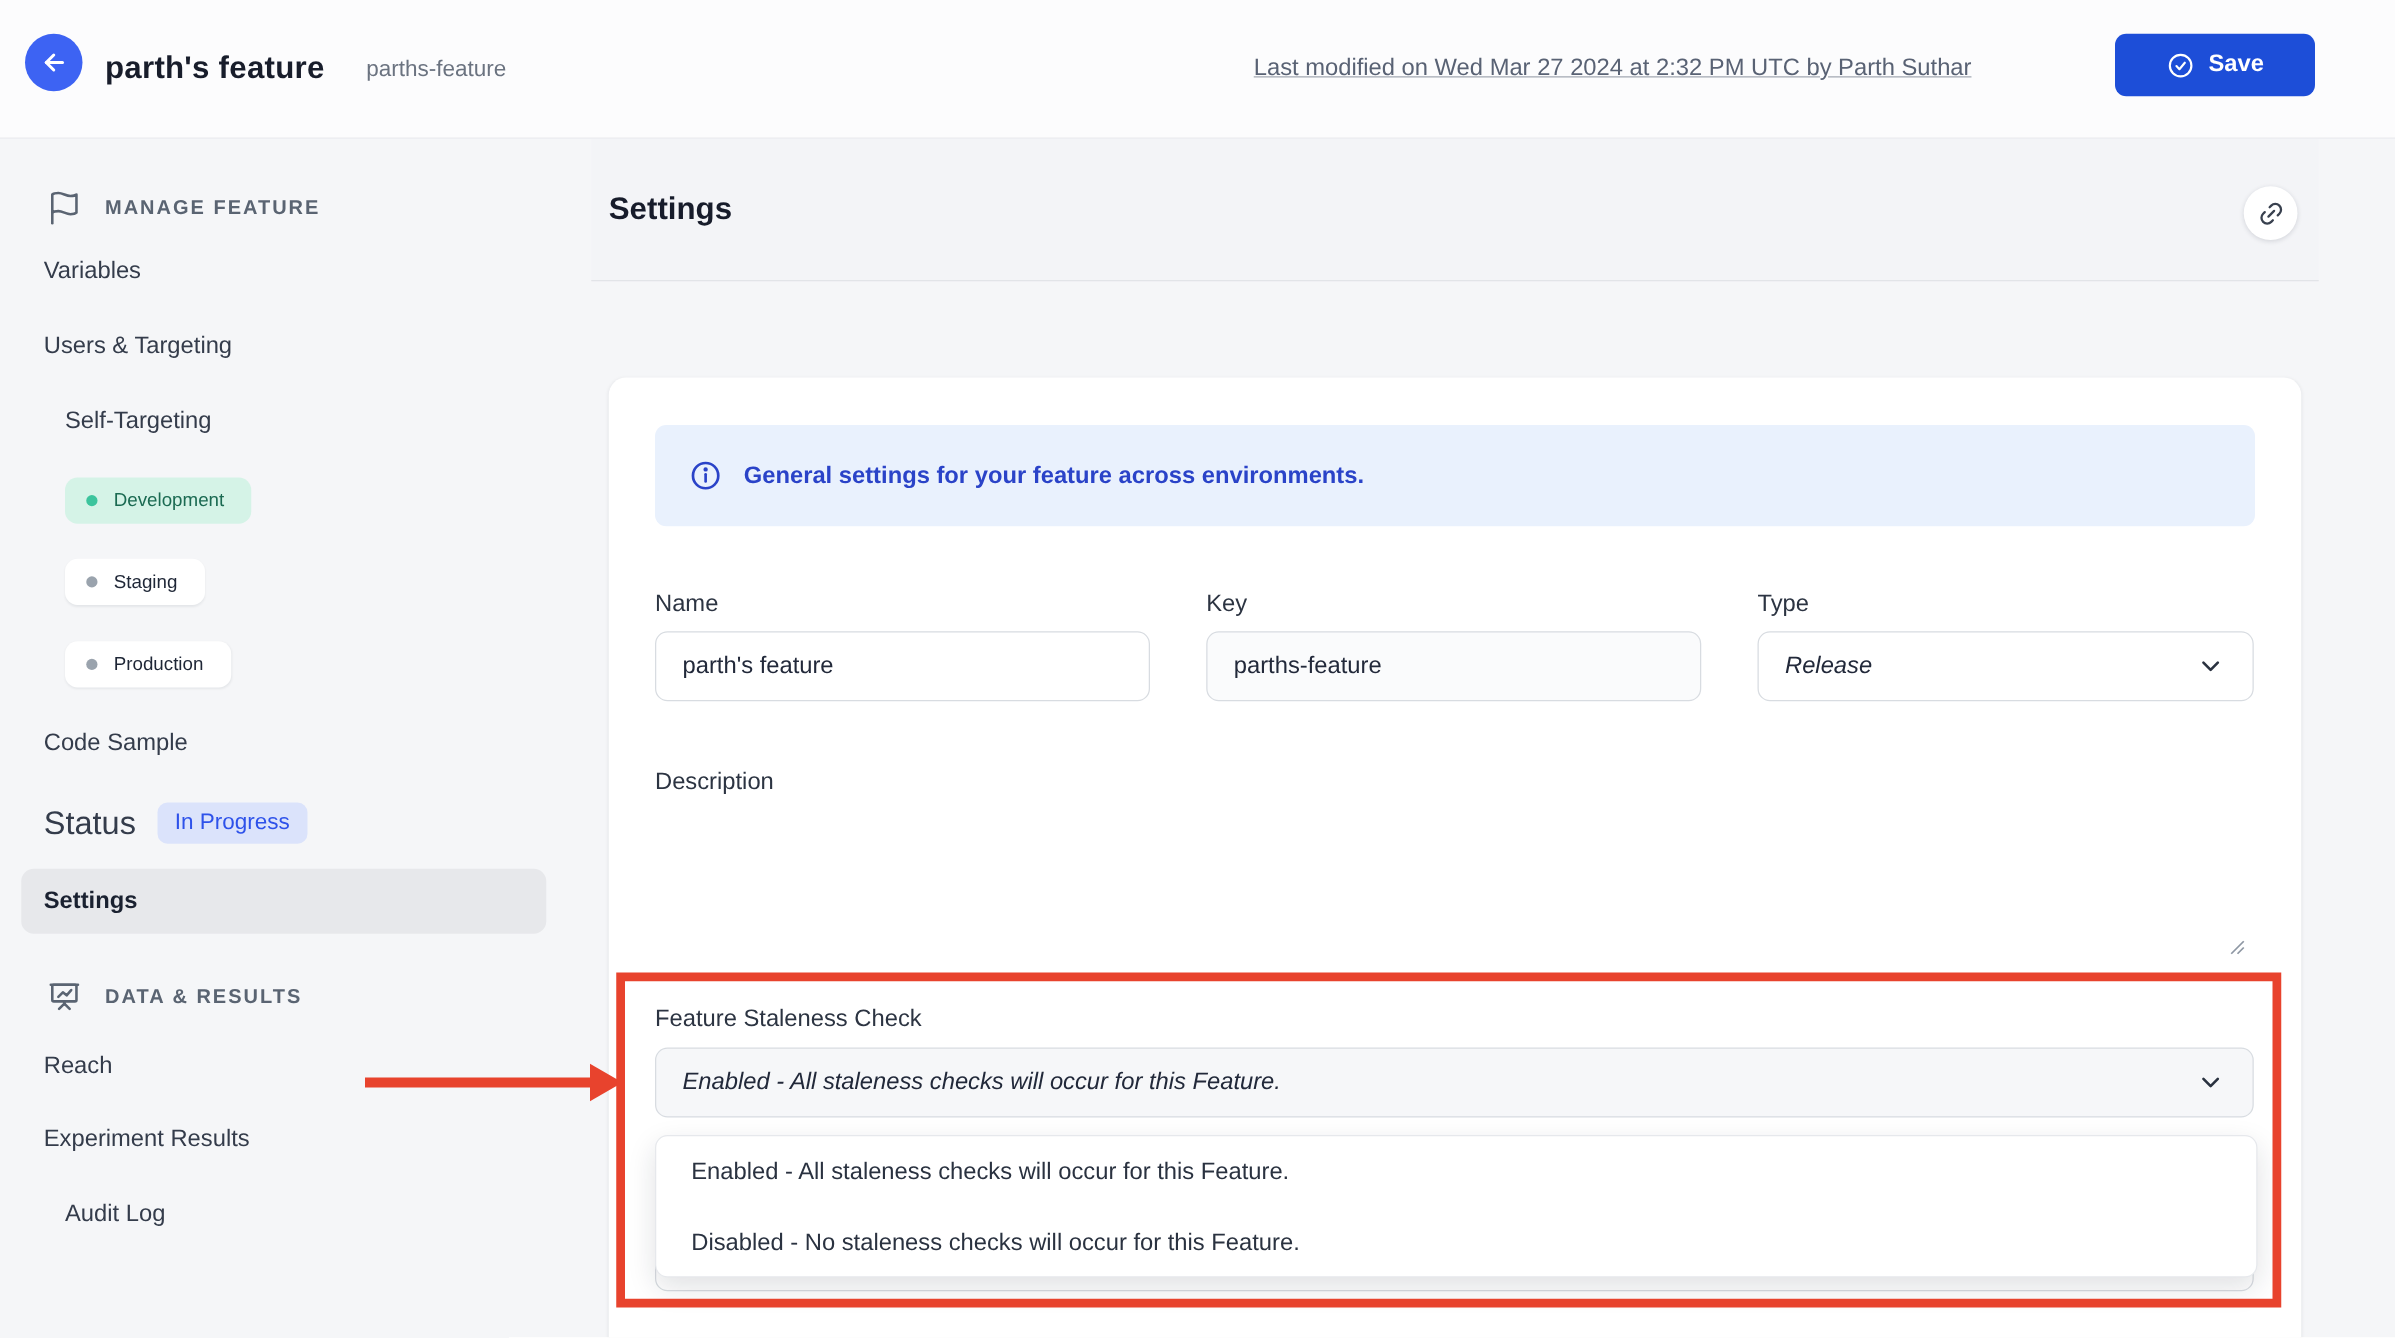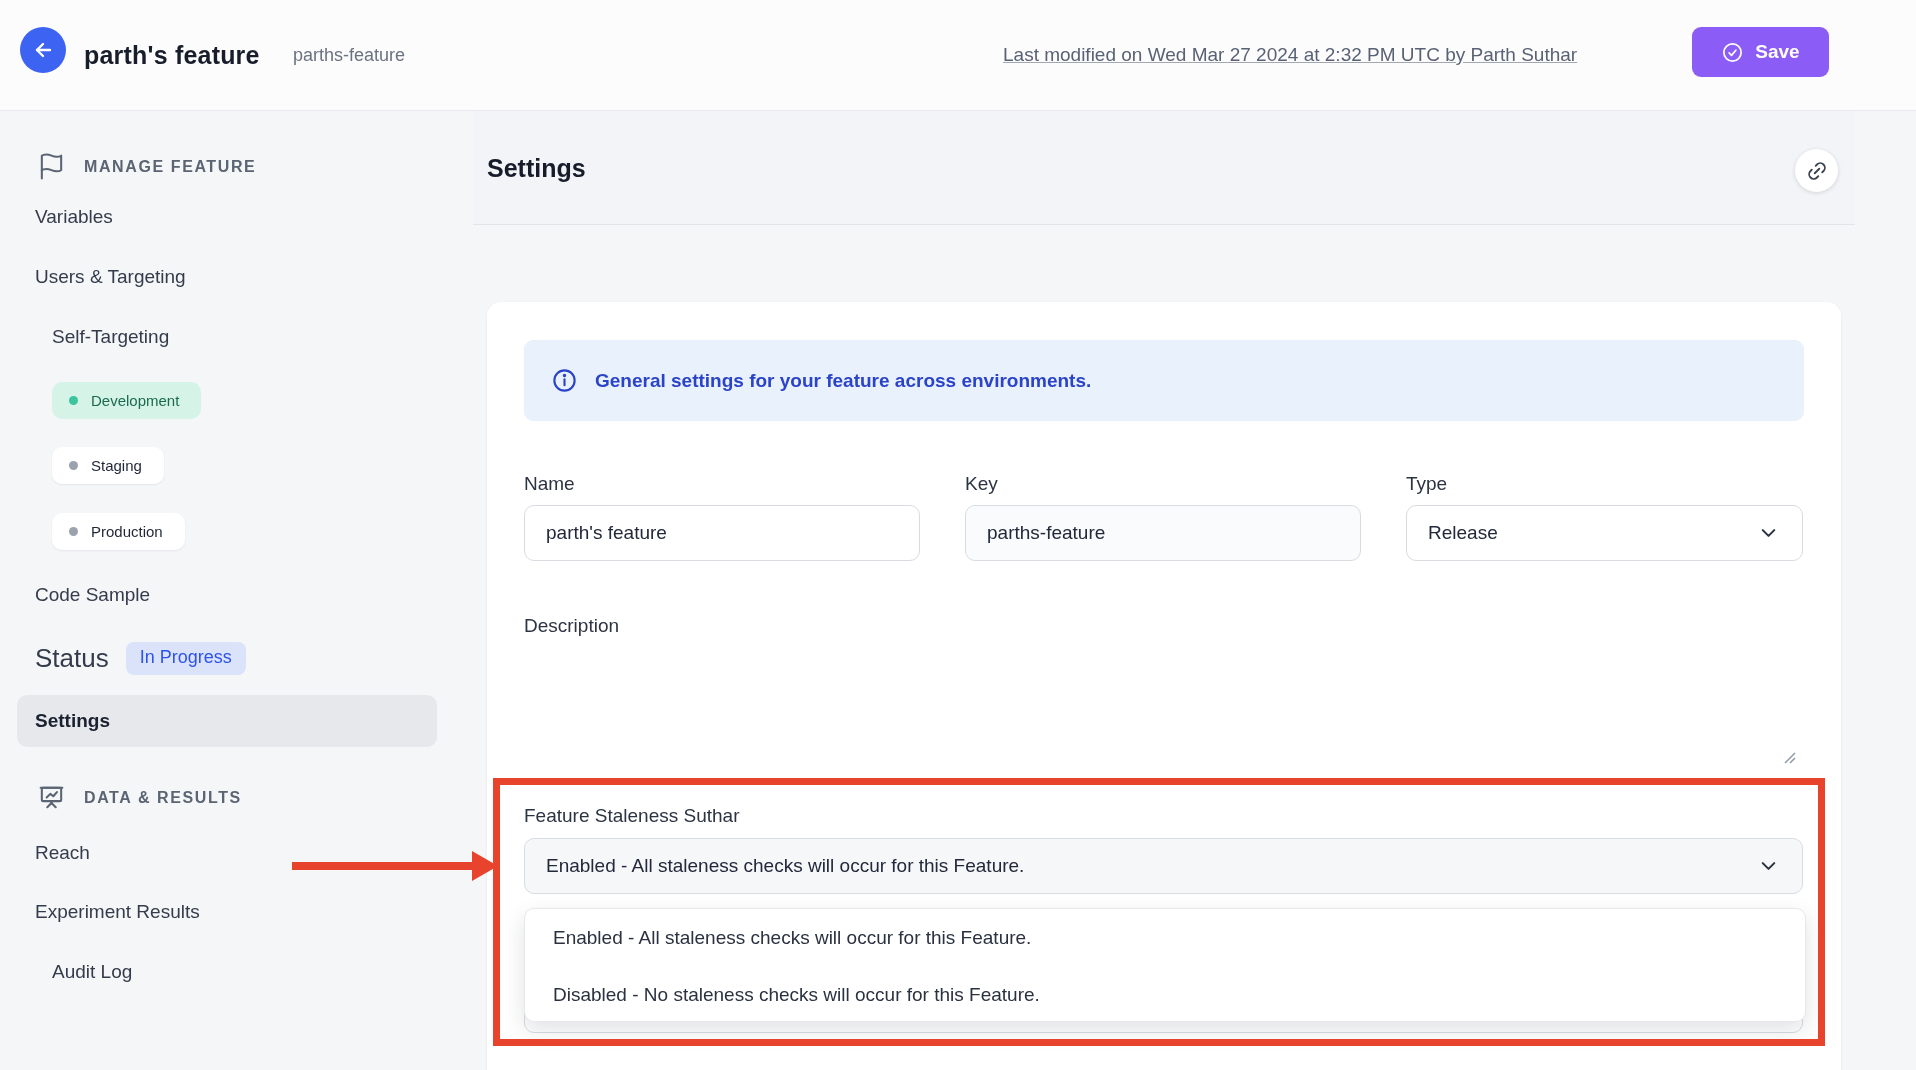--- a/index.html
+++ b/index.html
@@ -14,22 +14,22 @@
     background:#3d63f3; display:flex; align-items:center; justify-content:center; border:none; cursor:pointer; }
   .header-title { position:absolute; left:84px; top:50%; transform:translateY(-50%);
     font-size:25px; font-weight:700; color:#181d2b; letter-spacing:.2px; }
   .header-key { position:absolute; left:293px; top:50%; transform:translateY(-50%);
     font-size:18px; color:#6b7380; }
   .saved-group { position:absolute; left:734px; top:0; height:100%; display:flex; align-items:center; gap:16px; }
   .saved-text { font-size:19px; color:#4e5765; }
   .header-divider { width:1px; height:32px; background:#c8ccd3; margin-left:12px; }
   .modified-link { position:absolute; left:1003px; top:50%; transform:translateY(-50%);
     font-size:19px; color:#596274; text-decoration:underline; text-decoration-color:#a2a8b2; cursor:pointer; }
-  .save-btn { position:absolute; left:1692px; top:27px; width:137px; height:50px; border-radius:9px;
-    background:#8b5cf6; border:none; color:#fff; font-size:19px; font-weight:600;
+  .save-btn { position:absolute; left:1692px; top:27px; width:160px; height:50px; border-radius:9px;
+    background:#1d4ed8; border:none; color:#fff; font-size:19px; font-weight:600;
     display:flex; align-items:center; justify-content:center; gap:11px; cursor:pointer;
     font-family:"Liberation Sans", sans-serif; }
 
   
   .section-head { position:absolute; display:flex; align-items:center; gap:18px;
     font-size:16px; font-weight:700; color:#5a6472; letter-spacing:1.6px; }
   .nav-item { position:absolute; font-size:19px; color:#343c4b; cursor:pointer; }
   .env-pill { position:absolute; display:flex; align-items:center; gap:13px; border-radius:10px;
     padding:0 22px 0 17px; height:37px; cursor:pointer; background:#fff;
     box-shadow:0 1px 2px rgba(20,28,45,.07); }
@@ -62,21 +62,21 @@
   .info-banner { position:absolute; left:37px; top:38px; width:1280px; height:81px;
     background:#e9f1fd; border-radius:9px; display:flex; align-items:center; padding:0 27px; gap:17px; }
   .info-banner-text { font-size:19px; font-weight:600; color:#2a43c8; }
 
   .field-label { position:absolute; font-size:19px; font-weight:500; color:#2c3442; }
   .text-input { position:absolute; height:56px; border:1px solid #d8dce1; border-radius:10px;
     background:#fff; font-size:19px; color:#22293a; padding:0 21px;
     font-family:"Liberation Sans", sans-serif; }
   .text-input.dim { background:#fafbfc; }
   .select-box { position:absolute; height:56px; border:1px solid #d8dce1; border-radius:10px;
-    background:#fff; display:flex; align-items:center; padding:0 21px; cursor:pointer; }
+    background:#fff; display:flex; align-items:center; padding:0 21px; cursor:pointer;font-style:italic; }
   .select-box .select-value { font-size:19px; color:#22293a; }
   .select-box .chev { position:absolute; right:22px; top:50%; transform:translateY(-50%); display:flex; }
 
   textarea.desc { position:absolute; left:37px; top:349px; width:1279px; height:120px;
     border:1px solid #d8dce1; border-radius:10px; resize:none; padding:17px 21px;
     font-size:19px; font-family:"Liberation Sans", sans-serif; color:#22293a; }
   textarea.desc::placeholder { color:#8e97a3; }
   .resize-glyph { position:absolute; left:1295px; top:448px; pointer-events:auto; cursor:nwse-resize; }
 
   .staleness-select { left:37px; top:536px; width:1279px; background:#f6f7f9; }
@@ -224,21 +224,21 @@
     </div>
 
     <div class="field-label" style="left:37px; top:313px;">Description</div>
     <span class="resize-glyph">
       <svg width="15" height="15" viewBox="0 0 15 15">
           <line x1="3" y1="13" x2="13" y2="3" stroke="#8e97a3" stroke-width="1.4"></line>
           <line x1="8" y1="13" x2="13" y2="8" stroke="#8e97a3" stroke-width="1.4"></line>
         </svg>
     </span>
 
-    <div class="field-label" style="left:37px; top:503px;">Feature Staleness Suthar</div>
+    <div class="field-label" style="left:37px; top:503px;">Feature Staleness Check</div>
     <div class="select-box staleness-select">
       <span class="select-value">Enabled - All staleness checks will occur for this Feature.</span>
       <span class="chev">
         <svg width="23" height="23" viewBox="0 0 24 24" fill="none" stroke="#2a3240" stroke-width="2.2" stroke-linecap="round" stroke-linejoin="round">
             <polyline points="6 9 12 15 18 9"></polyline>
           </svg>
       </span>
     </div>
 
     <input class="text-input value-input" placeholder="Enter a value and press enter..." style="">

